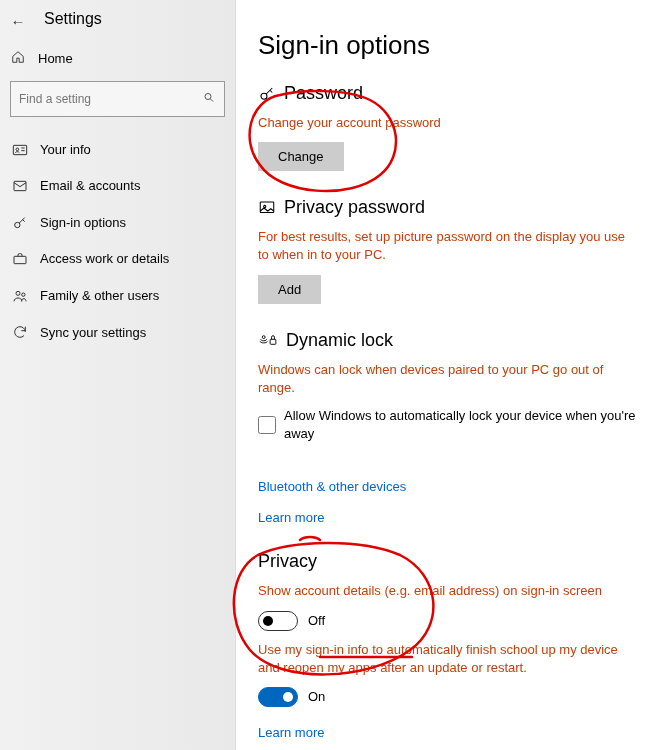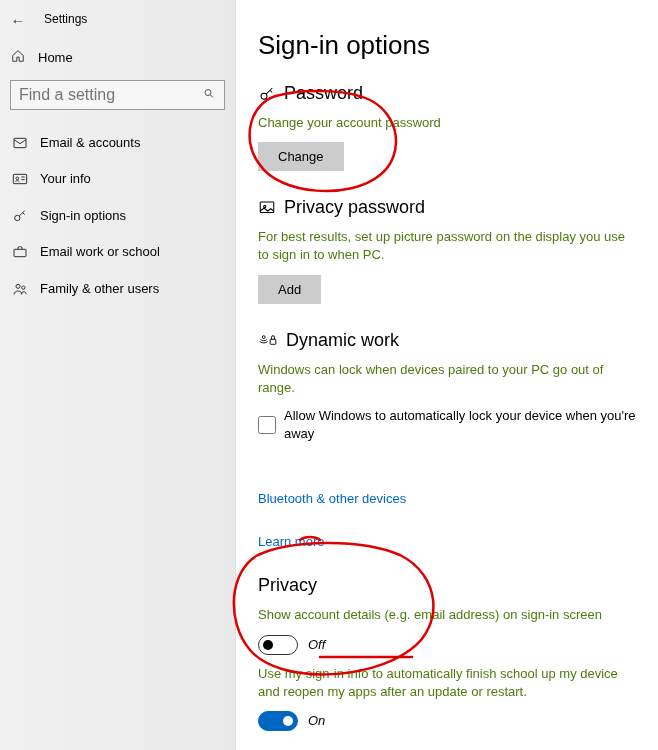--- a/index.html
+++ b/index.html
@@ -18,33 +18,33 @@
   background: linear-gradient(to right, #f1f1f1, #e9e9e9);
   padding-top: 8px;
   border-right: 1px solid #ddd;
 }
 .topbar {
   display: flex;
   align-items: center;
   padding: 2px 10px 14px;
 }
 .back { width: 16px; text-align: center; font-size: 15px; color: #333; cursor: default; }
-.title { margin-left: 18px; font-size: 12px; }
+.title { margin-left: 18px; font-size: 16px; }
 .home-row {
   display: flex; align-items: center;
   padding: 8px 8px;
   font-size: 13px;
 }
 .home-row .ico { width: 20px; text-align: center; margin-right: 10px; }
 .search-wrap { padding: 6px 10px 14px; }
 .search {
-  width: 100%; height: 30px;
+  width: 100%; height: 36px;
   border: 1px solid #999;
   padding: 0 28px 0 8px;
-  font-size: 16px;
+  font-size: 12px;
   background: #f6f6f6;
   position: relative;
 }
 .search-box { position: relative; }
 .search-glass {
   position: absolute; right: 10px; top: 50%; transform: translateY(-50%);
   font-size: 12px; color: #555; pointer-events: none;
 }
 .category {
   font-weight: 600;
@@ -71,36 +71,36 @@
 }
 .section { margin-bottom: 26px; }
 .section h2 {
   font-size: 18px;
   font-weight: 400;
   margin-bottom: 10px;
   display: flex;
   align-items: center;
 }
 .section h2 .ico { margin-right: 8px; display: inline-flex; }
-.desc { font-size: 13px; color: #4d7c0f; line-height: 1.4; margin-bottom: 10px; }
+.desc { font-size: 13px; color: #c2410c; line-height: 1.4; margin-bottom: 10px; }
 .btn {
   display: inline-block;
   background: #ccc;
   border: none;
   padding: 7px 20px;
   font-size: 13px;
   font-family: inherit;
   cursor: default;
 }
 .checkbox-row { display: flex; align-items: center; margin-bottom: 28px; }
 .checkbox-row input { width: 18px; height: 18px; margin-right: 8px; flex-shrink: 0; }
 .checkbox-row label { font-size: 13px; line-height: 1.4; }
-.link { color: #0066cc; font-size: 13px; display: inline-block; margin-top: 20px; cursor: default; text-align: center; }
+.link { color: #0066cc; font-size: 13px; display: inline-block; margin-top: 8px; cursor: default; text-align: center; }
 .link + .link-row, .link-row { margin-top: 8px; }
-.toggle-row { display: flex; align-items: center; margin: 6px 0 10px; font-style: italic; }
+.toggle-row { display: flex; align-items: center; margin: 6px 0 10px; }
 .toggle {
   width: 40px; height: 20px;
   border: 1px solid #333;
   border-radius: 10px;
   position: relative;
   margin-right: 10px;
   background: #fff;
 }
 .toggle .knob {
   width: 10px; height: 10px;
@@ -143,57 +143,64 @@
         <svg width="12" height="12" viewBox="0 0 24 24" fill="none" stroke="#555" stroke-width="2">
             <circle cx="10" cy="10" r="6"></circle>
             <line x1="20" y1="20" x2="14.5" y2="14.5"></line>
           </svg>
       </span>
     </div>
   </div>
 
   <div class="nav-item">
     <span class="ico"><svg width="16" height="16" viewBox="0 0 24 24" fill="none" stroke="#333" stroke-width="1.5">
-          <rect x="3" y="5" width="18" height="14" rx="1"></rect>
-          <path d="M3 7l9 6 9-6"></path>
-        </svg></span>
-    <span>Email &amp; accounts</span>
-  </div>
-  <div class="nav-item">
-    <span class="ico"><svg width="16" height="16" viewBox="0 0 24 24" fill="none" stroke="#333" stroke-width="1.5">
           <rect x="2" y="5" width="20" height="14" rx="1"></rect>
           <circle cx="8" cy="11" r="2"></circle>
           <path d="M5 16c1-2 5-2 6 0"></path>
           <line x1="14" y1="9" x2="19" y2="9"></line>
           <line x1="14" y1="13" x2="19" y2="13"></line>
         </svg></span>
     <span>Your info</span>
   </div>
   <div class="nav-item">
     <span class="ico"><svg width="16" height="16" viewBox="0 0 24 24" fill="none" stroke="#333" stroke-width="1.5">
+          <rect x="3" y="5" width="18" height="14" rx="1"></rect>
+          <path d="M3 7l9 6 9-6"></path>
+        </svg></span>
+    <span>Email &amp; accounts</span>
+  </div>
+  <div class="nav-item">
+    <span class="ico"><svg width="16" height="16" viewBox="0 0 24 24" fill="none" stroke="#333" stroke-width="1.5">
           <circle cx="8" cy="15" r="4"></circle>
           <path d="M11 12 L19 4 M16 7 l3 3"></path>
         </svg></span>
     <span>Sign-in options</span>
   </div>
   <div class="nav-item">
     <span class="ico"><svg width="16" height="16" viewBox="0 0 24 24" fill="none" stroke="#333" stroke-width="1.5">
           <rect x="3" y="8" width="18" height="11" rx="1"></rect>
           <path d="M9 8V6a2 2 0 012-2h2a2 2 0 012 2v2"></path>
         </svg></span>
-    <span>Email work or school</span>
+    <span>Access work or details</span>
   </div>
   <div class="nav-item">
     <span class="ico"><svg width="16" height="16" viewBox="0 0 24 24" fill="none" stroke="#333" stroke-width="1.5">
           <circle cx="9" cy="8" r="3"></circle>
           <circle cx="17" cy="10" r="2.5"></circle>
           <path d="M3 20c0-3 3-5 6-5s6 2 6 5"></path>
           <path d="M14 20c0-2 2-4 4-4s3 2 3 4"></path>
         </svg></span>
     <span>Family &amp; other users</span>
+  </div>
+  <div class="nav-item">
+    <span class="ico"><svg width="16" height="16" viewBox="0 0 24 24" fill="none" stroke="#333" stroke-width="1.5">
+          <path d="M20 12a8 8 0 10-2 5.3"></path>
+          <path d="M20 4v6h-6"></path>
+        </svg></span>
+    <span>Sync your settings</span>
   </div>
 </div>
 
 <div class="main">
   <h1 class="page-title">Sign-in options</h1>
 
   <div class="section">
     <h2>
       <span class="ico">
           <svg width="18" height="18" viewBox="0 0 24 24" fill="none" stroke="#000" stroke-width="1.4">
@@ -211,36 +218,36 @@
     <h2>
       <span class="ico">
           <svg width="18" height="18" viewBox="0 0 24 24" fill="none" stroke="#000" stroke-width="1.4">
             <rect x="3" y="4" width="18" height="14" rx="1"></rect>
             <circle cx="9" cy="10" r="1.5"></circle>
             <path d="M3 16l5-4 5 4 4-3 4 3"></path>
           </svg>
         </span>
       <span>Privacy password</span>
     </h2>
-    <div class="desc">For best results, set up picture password on the display you use to sign in to when PC.</div>
+    <div class="desc">For best results, set up picture password on the display you use to when in to your PC.</div>
     <button class="btn">Add</button>
   </div>
 
   <div class="section">
     <h2>
       <span class="ico">
           <svg width="20" height="18" viewBox="0 0 28 24" fill="none" stroke="#000" stroke-width="1.3">
             <circle cx="8" cy="8" r="2"></circle>
             <path d="M4 11c0 1 1 2 4 2s4-1 4-2"></path>
             <path d="M3 14c0 1 2 2 5 2s5-1 5-2"></path>
             <rect x="17" y="11" width="8" height="7" rx="1"></rect>
             <path d="M19 11V8a2 2 0 014 0v3"></path>
           </svg>
         </span>
-      <span>Dynamic work</span>
+      <span>Dynamic lock</span>
     </h2>
     <div class="desc">Windows can lock when devices paired to your PC go out of range.</div>
     <div class="checkbox-row">
       <input type="checkbox" style="">
       <label>Allow Windows to automatically lock your device when you're away</label>
     </div>
     <div><span class="link">Bluetooth &amp; other devices</span></div>
     <div class="link-row"><span class="link">Learn more</span></div>
   </div>
 

